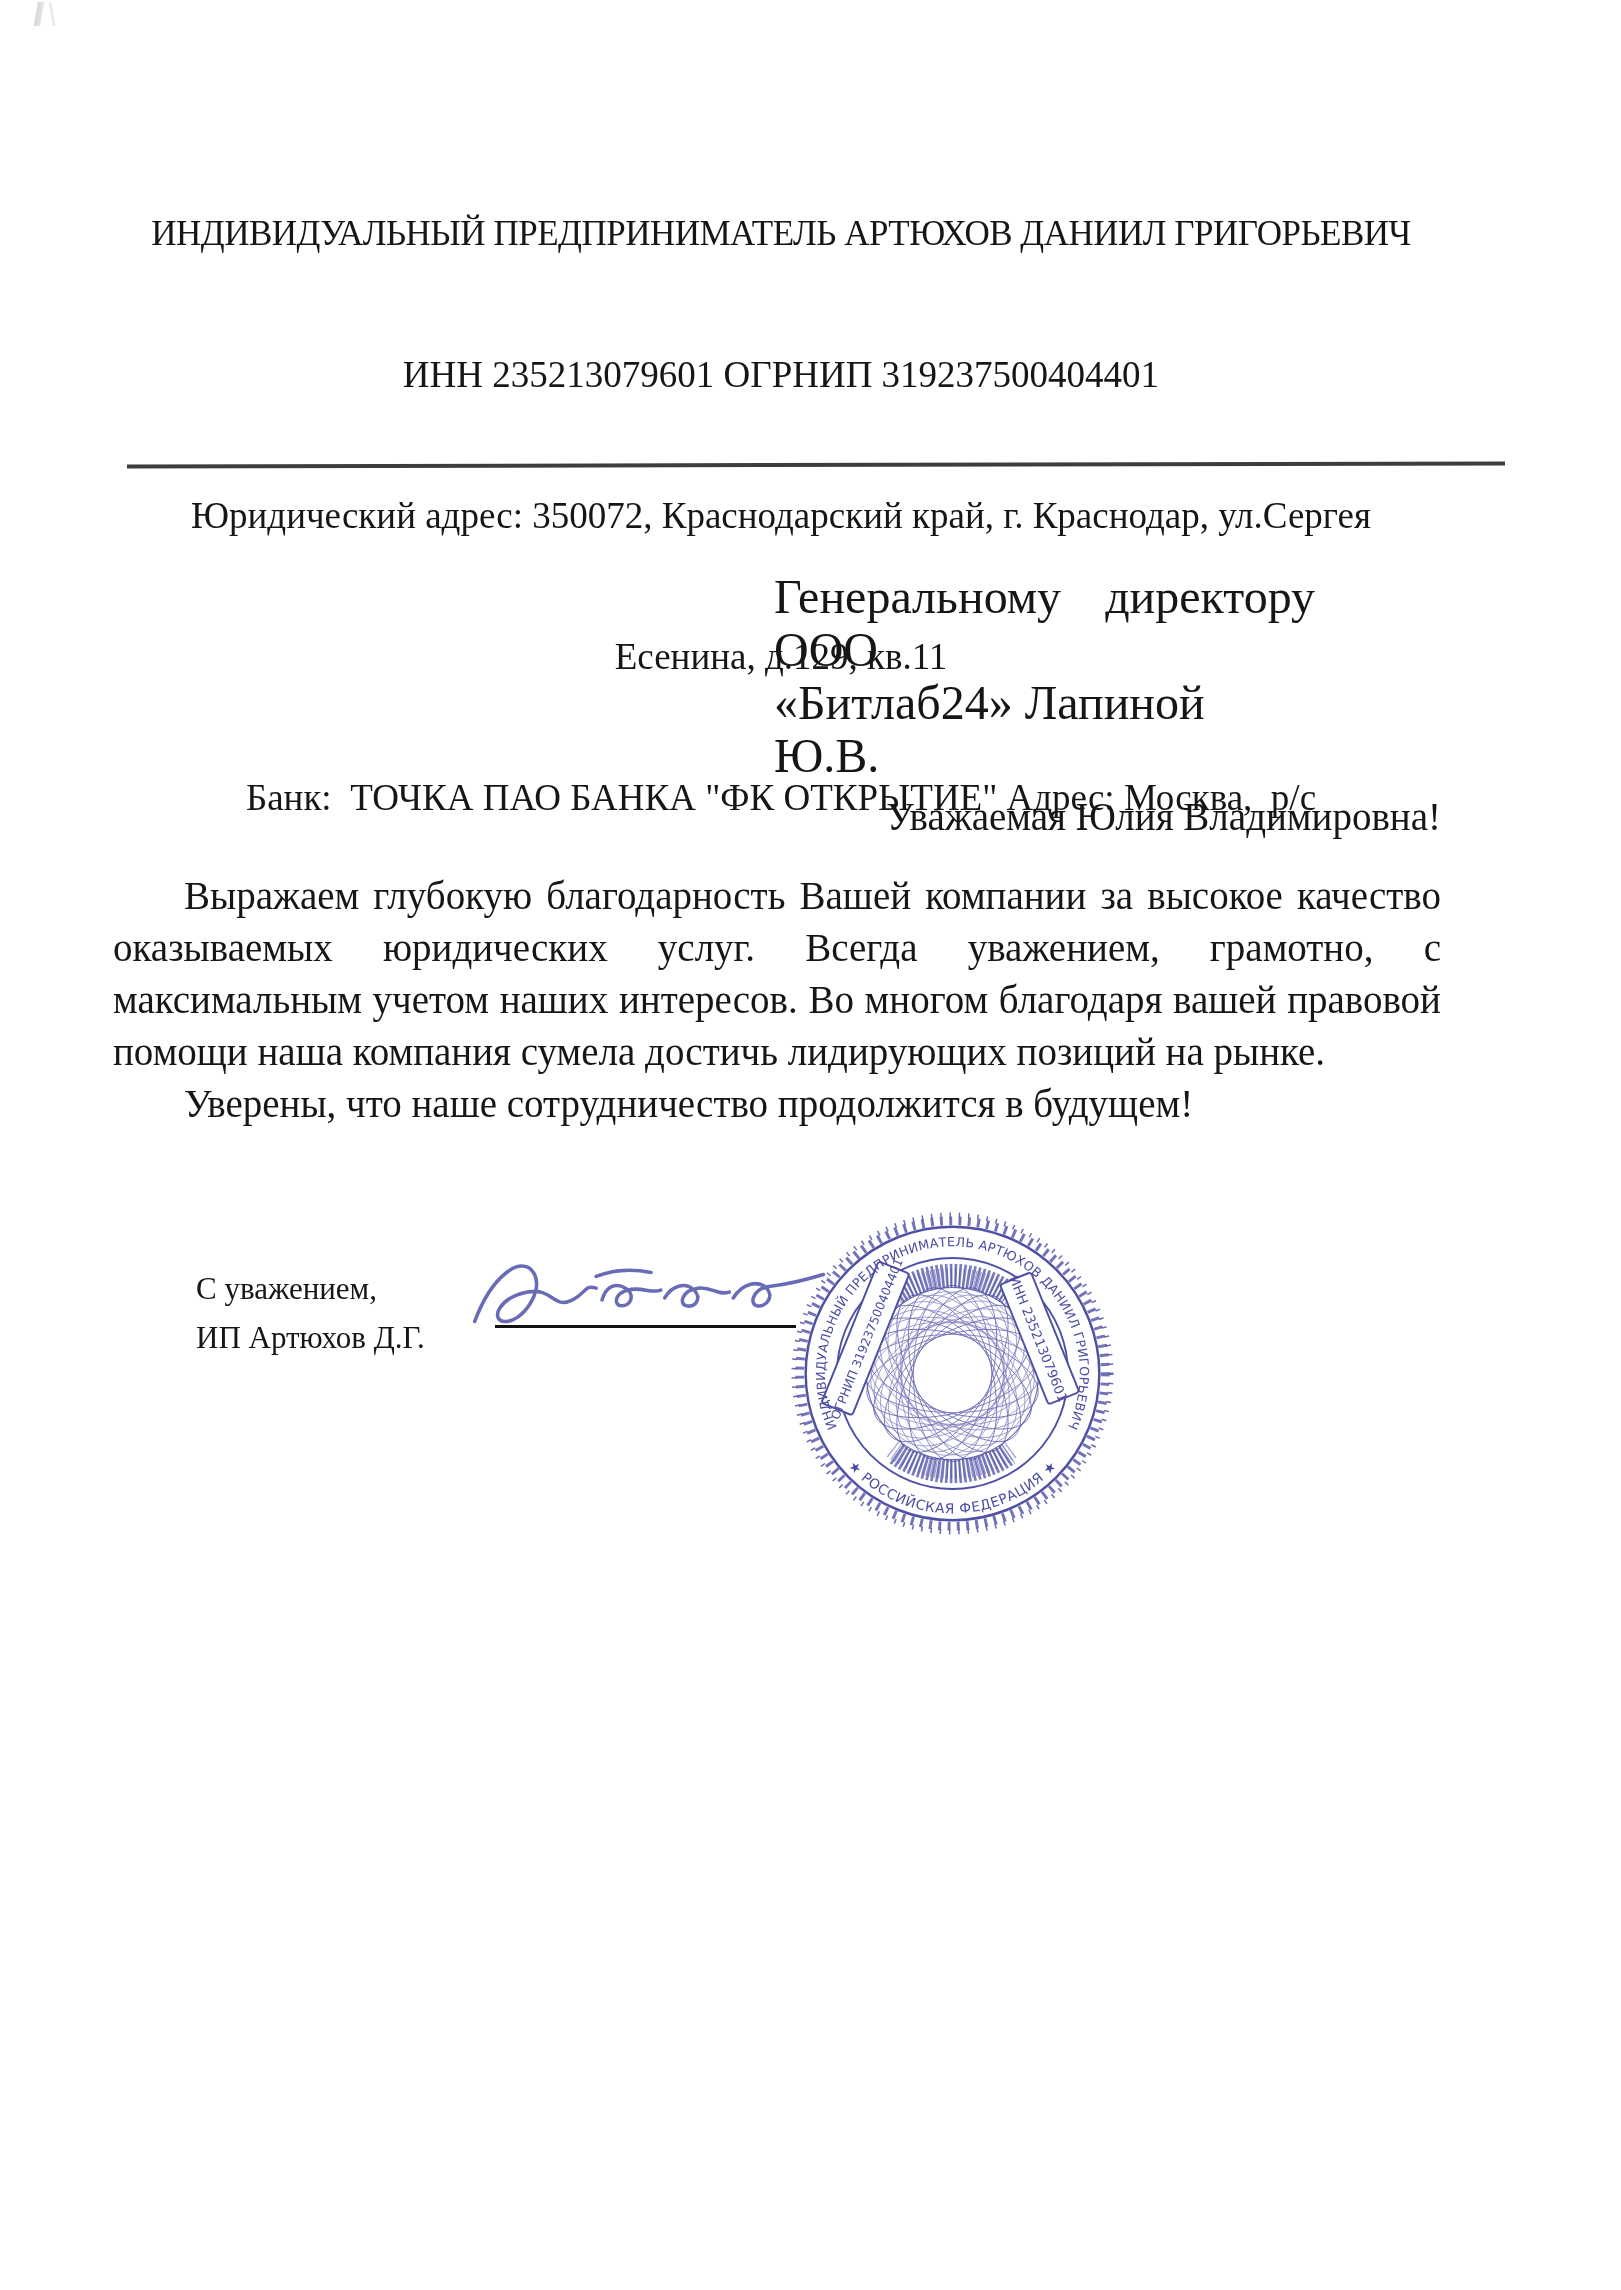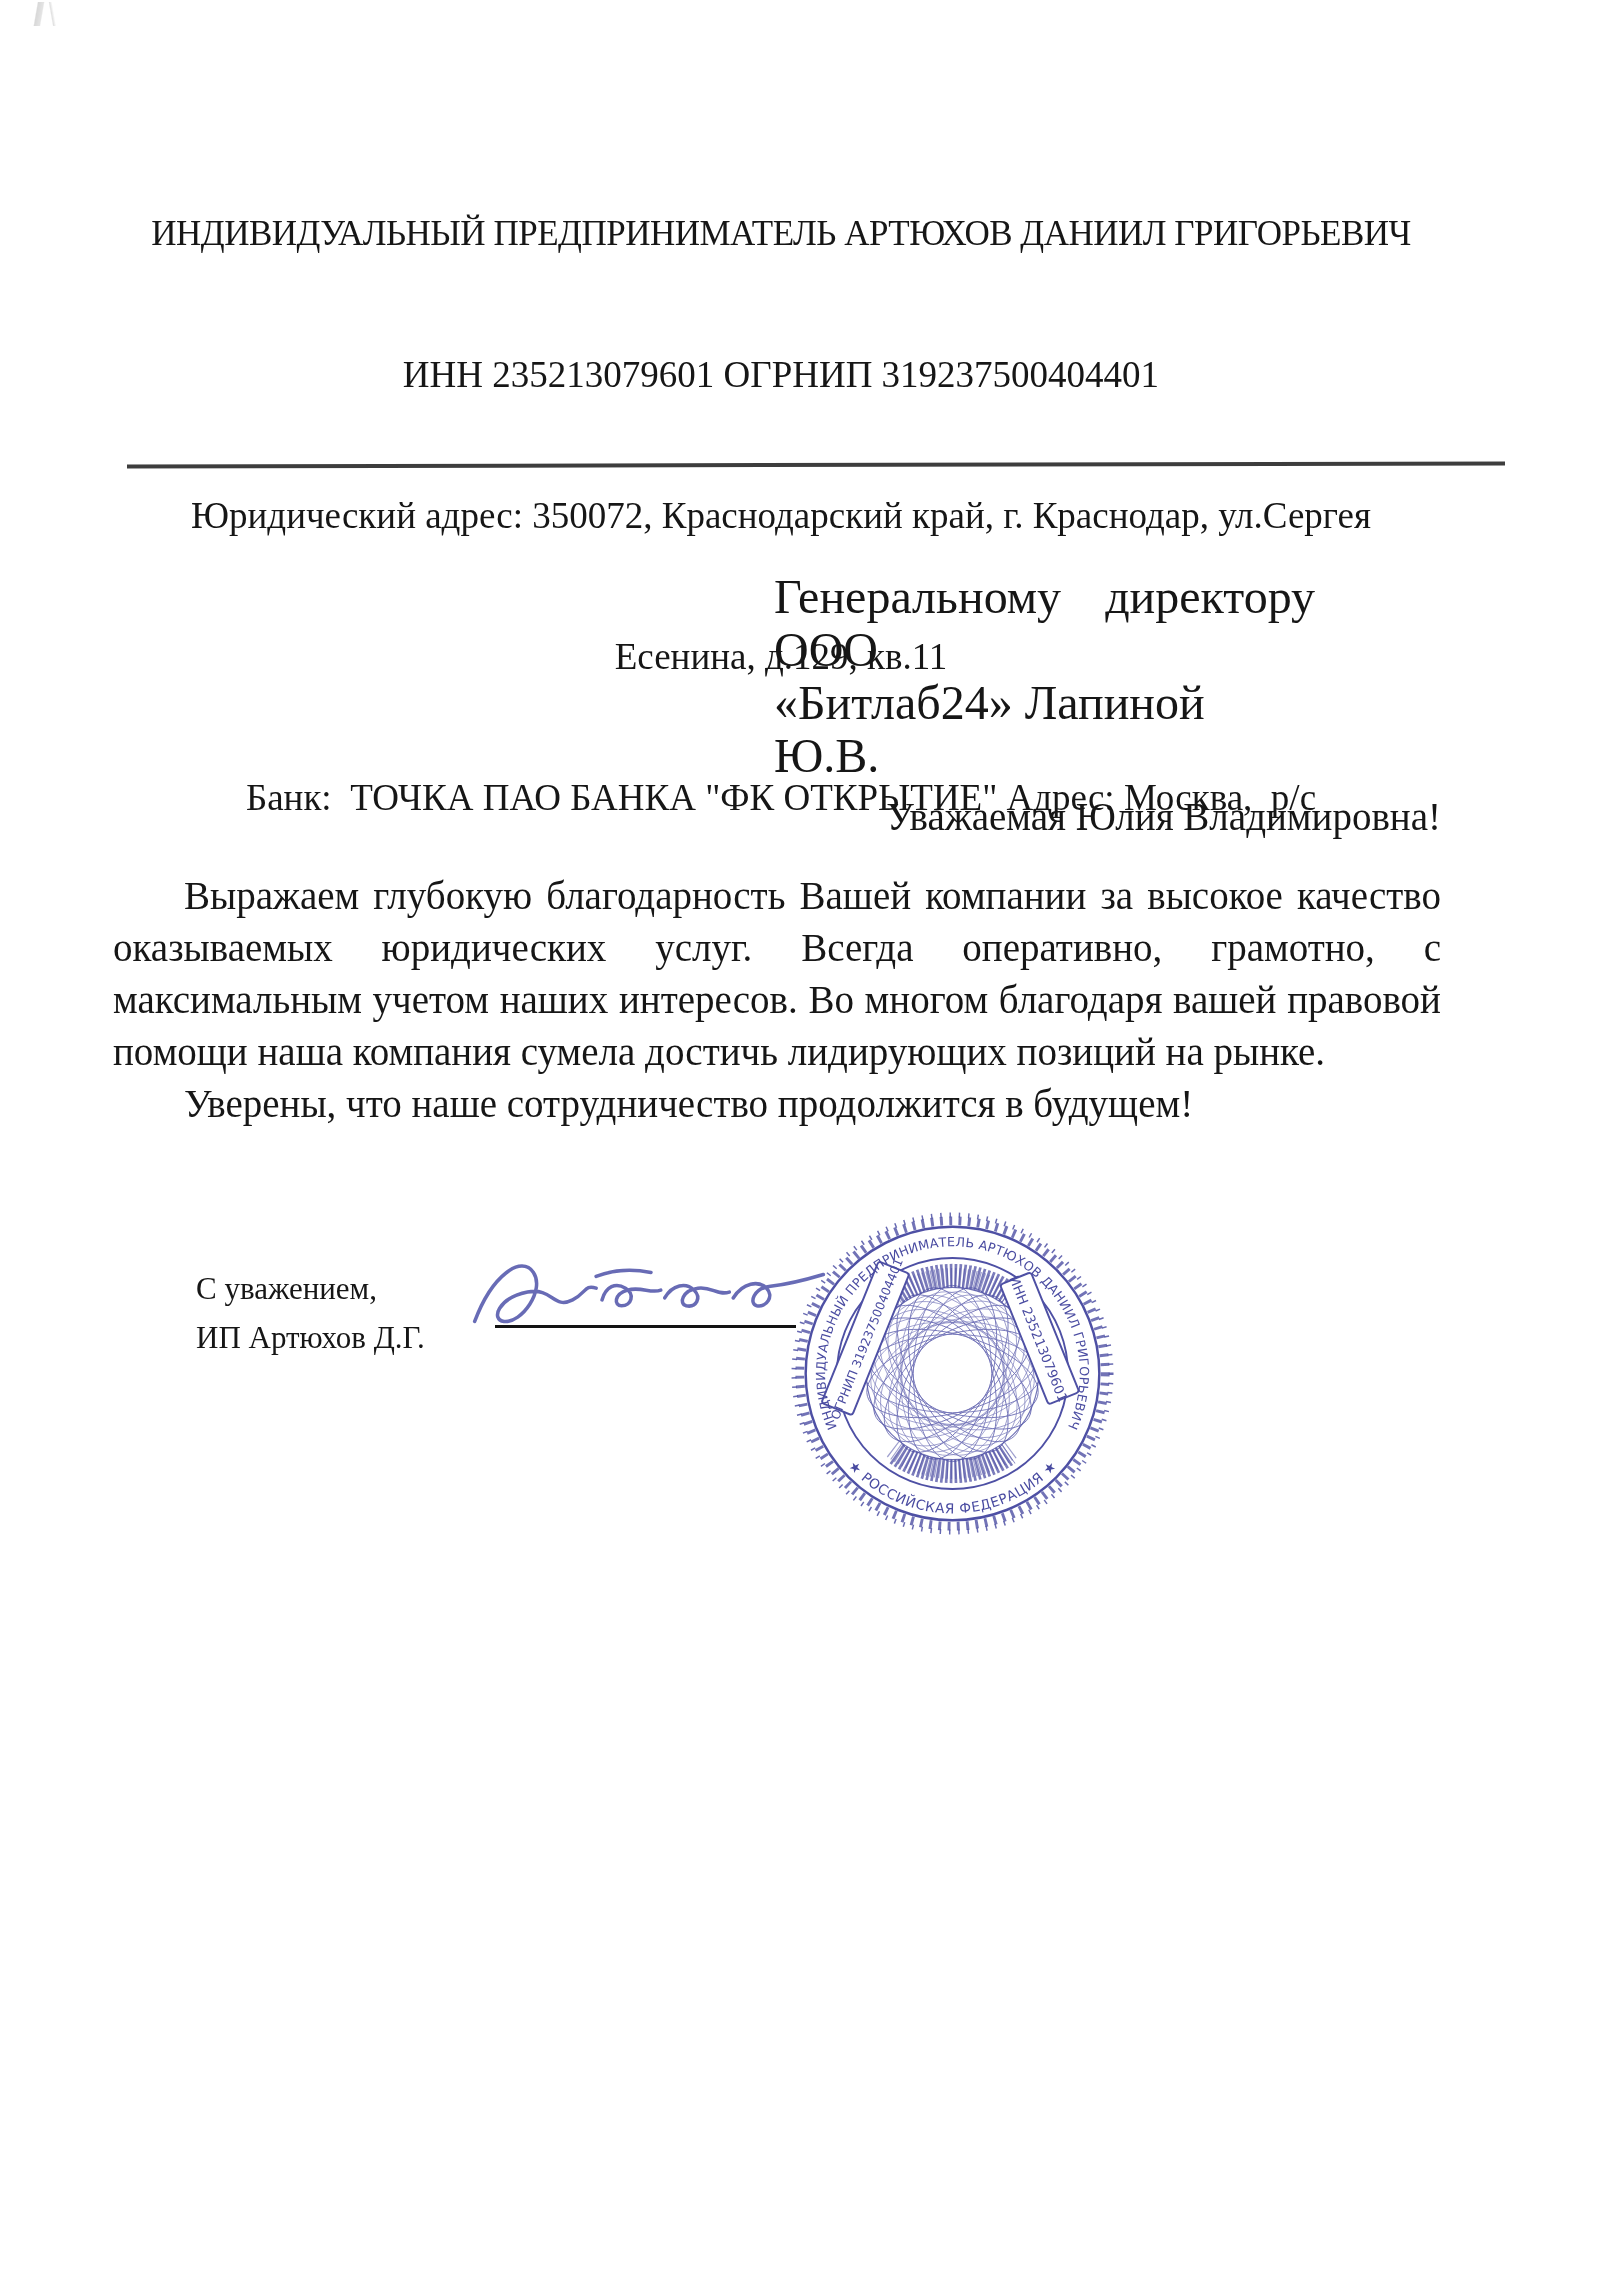--- a/index.html
+++ b/index.html
@@ -86,21 +86,21 @@
 <div class="abs rule"></div>
 
 <div class="abs addressee">
   <div class="just">Генеральному директору ООО</div>
   <div>«Битлаб24» Лапиной Ю.В.</div>
 </div>
 
 <div class="abs salutation">Уважаемая Юлия Владимировна!</div>
 
 <div class="abs body-text">
-  <p>Выражаем глубокую благодарность Вашей компании за высокое качество оказываемых юридических услуг. Всегда оперативно, грамотно, с максимальным учетом наших интересов. Во многом благодаря вашей правовой помощи наша компания сумела достичь лидирующих позиций на рынке.</p>
+  <p>Выражаем глубокую благодарность Вашей компании за высокое качество оказываемых юридических услуг. Всегда уважением, грамотно, с максимальным учетом наших интересов. Во многом благодаря вашей правовой помощи наша компания сумела достичь лидирующих позиций на рынке.</p>
   <p>Уверены, что наше сотрудничество продолжится в будущем!</p>
 </div>
 
 <div class="abs closing">
   <div>С уважением,</div>
   <div>ИП Артюхов Д.Г.</div>
 </div>
 
 <div class="abs sig-line"></div>
 

